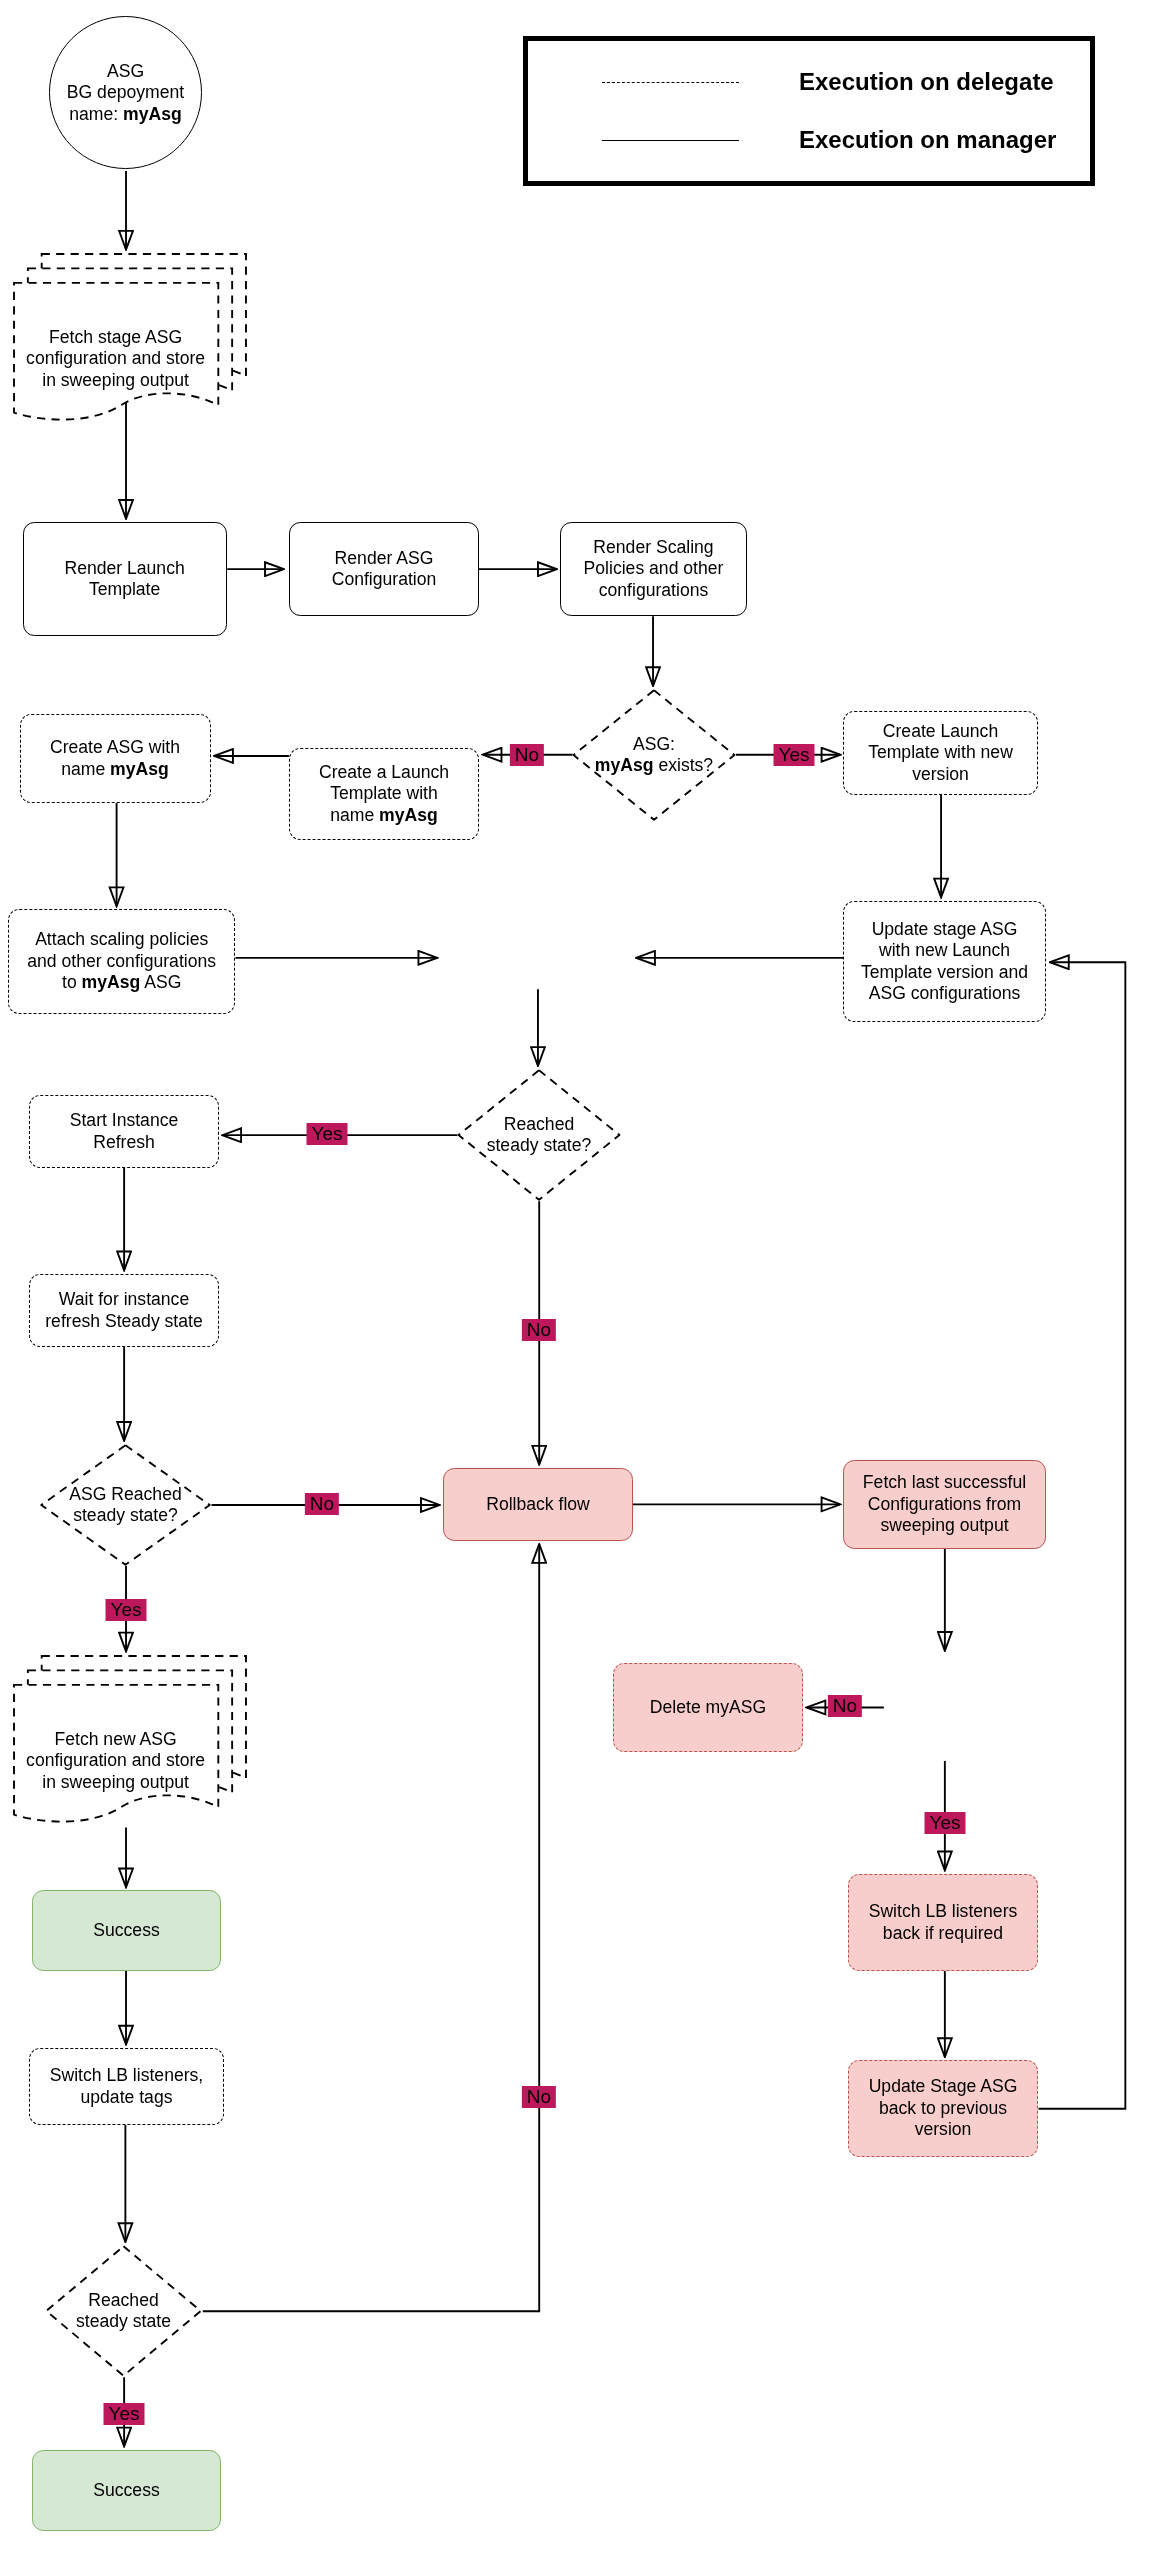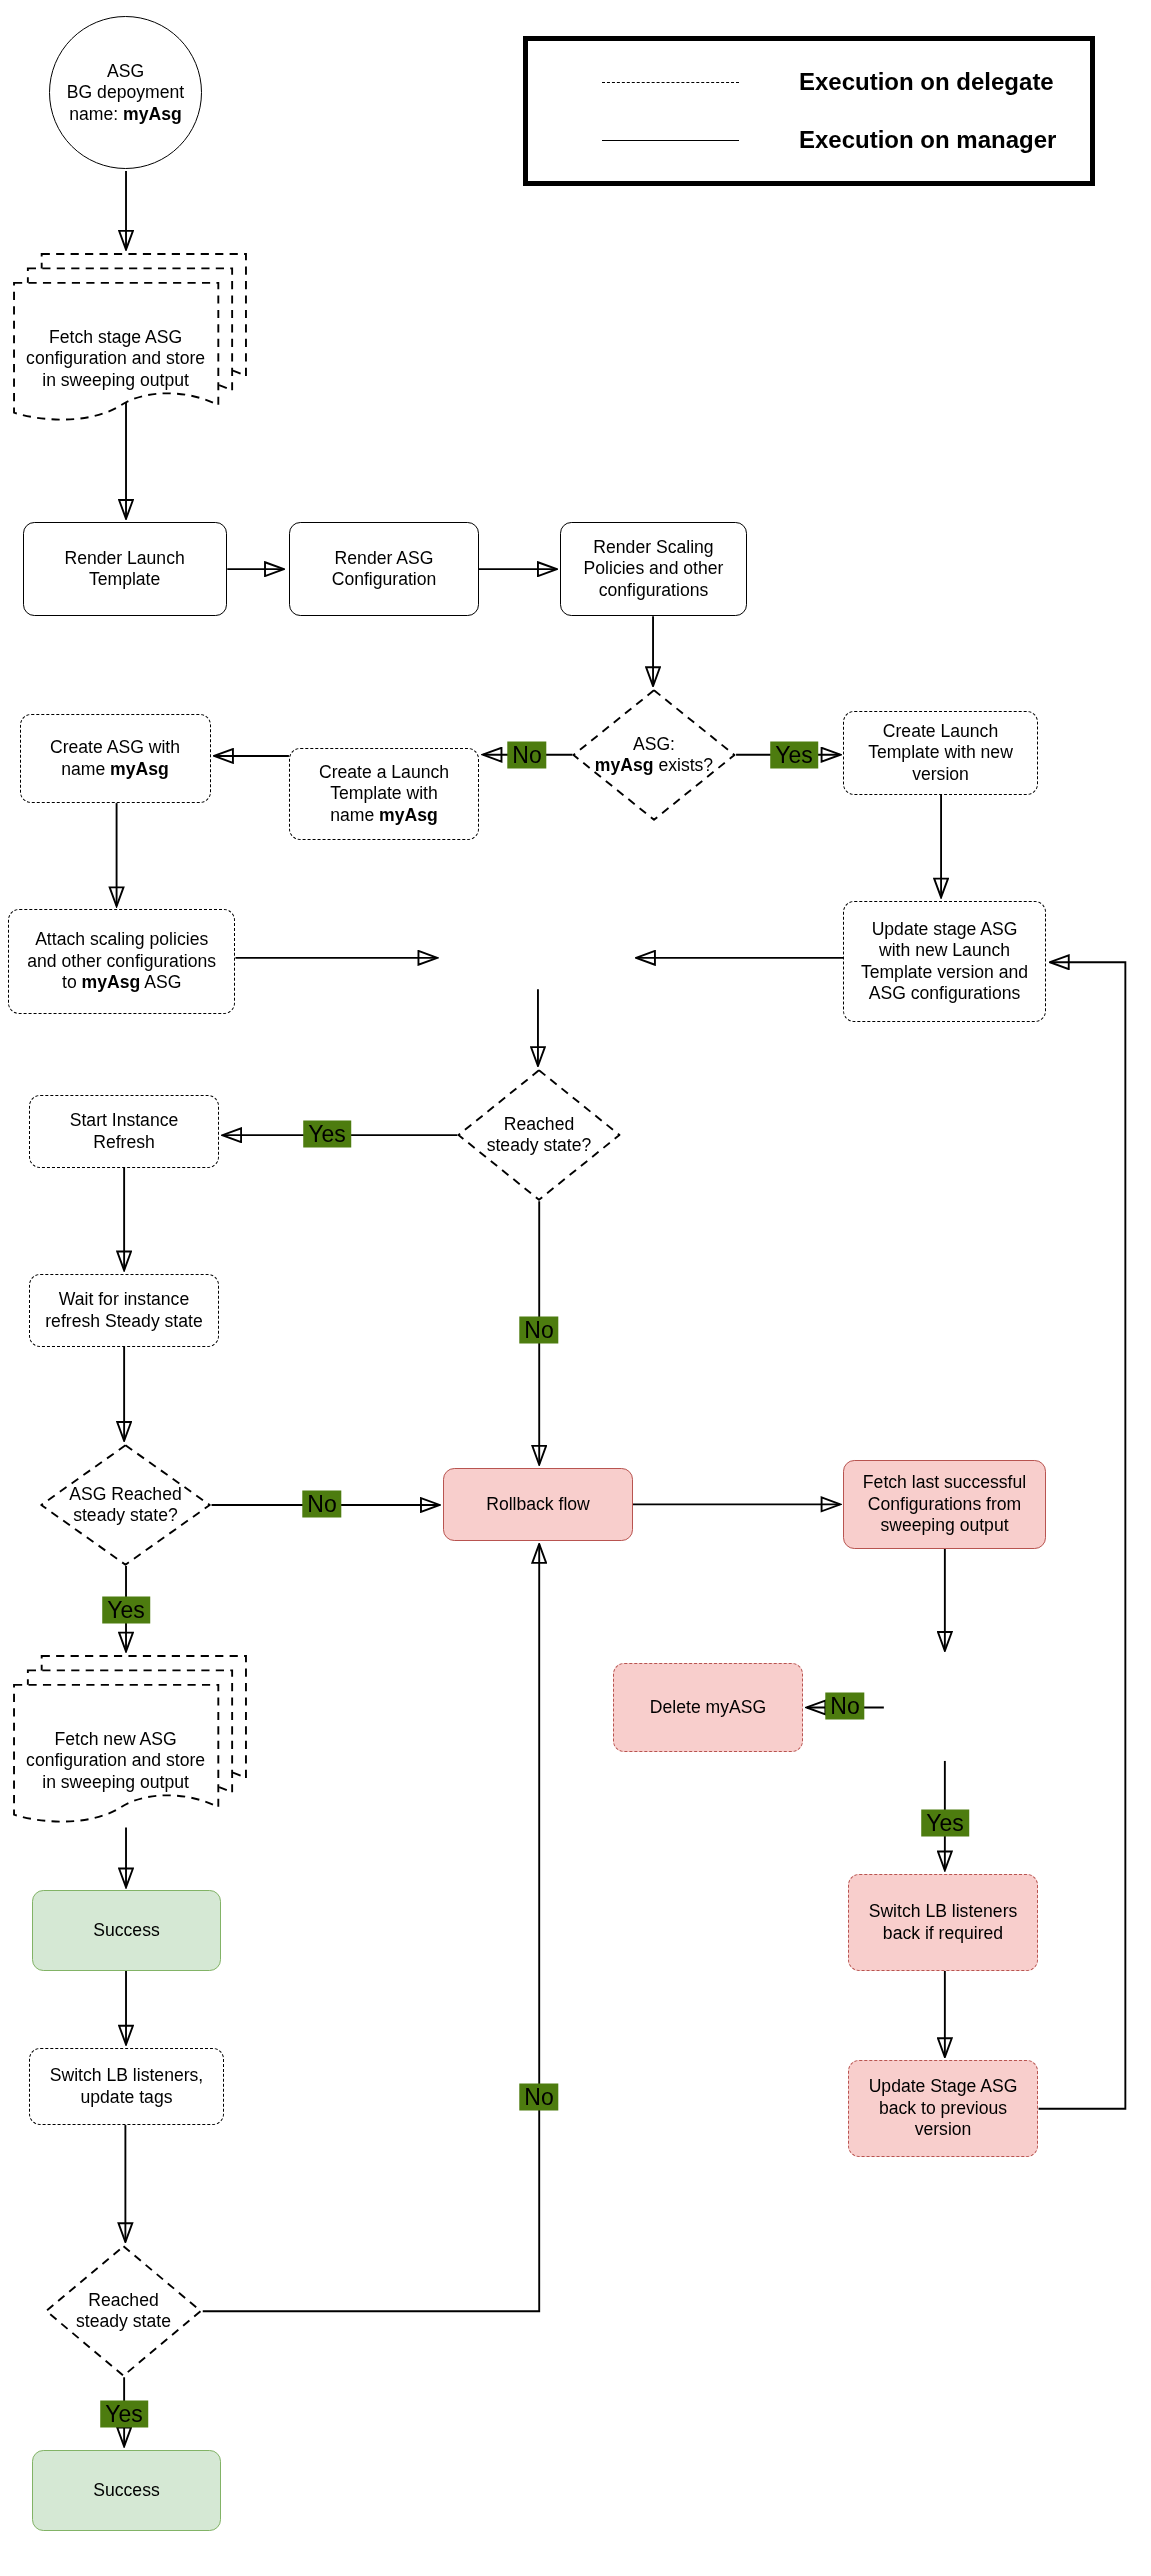--- a/index.html
+++ b/index.html
@@ -19,22 +19,22 @@
   .diamond{background:transparent;border:none;}
   .diamond>svg{position:absolute;left:0;top:0;width:100%;height:100%;overflow:visible;}
   .diamond .txt{position:relative;z-index:1;}
   .docshape{display:block;}
   .docshape>svg{position:absolute;left:0;top:0;width:100%;height:100%;overflow:visible;}
   .docshape .doc-txt{position:absolute;left:0;top:42px;width:206px;height:128px;
         display:flex;align-items:center;justify-content:center;}
   .docpath{fill:#fff;stroke:#000;stroke-width:3;stroke-dasharray:13 10;}
   .dia-dashed{fill:#fff;stroke:#000;stroke-width:3;stroke-dasharray:13 10;stroke-linejoin:round;}
   .dia-pink{fill:#f8cecc;stroke:#b85450;stroke-width:3;stroke-linejoin:round;}
-  .edgelabel{position:absolute;transform:translate(-50%,-50%);background:#4d7c0f;
-        padding:0 5px;font-size:23px;z-index:3;}
+  .edgelabel{position:absolute;transform:translate(-50%,-50%);background:#be185d;
+        padding:0 5px;font-size:19px;z-index:3;}
   .legend{position:absolute;left:523px;top:36px;width:572px;height:150px;border:5px solid #000;
         background:#fff;display:flex;flex-direction:column;justify-content:center;gap:30px;
         padding-left:74px;box-sizing:border-box;z-index:2;}
   .legend-row{display:flex;align-items:center;gap:60px;}
   .sample{width:137px;height:0;border-top:1.9px dashed #000;}
   .sample.solid{border-top-style:solid;}
   .legend-label{font-weight:700;font-size:24px;}
   b{font-weight:700;}
 </style>
 </head>
@@ -101,21 +101,21 @@
     <svg viewBox="0 0 372 280">
       <path class="docpath" transform="translate(44,0)" d="M1.5,1.5 L326.5,1.5 L326.5,196 C280,172 212,170 172,196 C132,222 60,226 1.5,208 Z"></path>
       <path class="docpath" transform="translate(22,23)" d="M1.5,1.5 L326.5,1.5 L326.5,196 C280,172 212,170 172,196 C132,222 60,226 1.5,208 Z"></path>
       <path class="docpath" transform="translate(0,46)" d="M1.5,1.5 L326.5,1.5 L326.5,196 C280,172 212,170 172,196 C132,222 60,226 1.5,208 Z"></path>
     </svg>
     <div class="doc-txt txt">Fetch stage ASG
 configuration and store
 in sweeping output</div>
   </div>
 
-  <div class="node rect" style="left:22.6px;top:522px;width:204px;height:94px;">
+  <div class="node rect" style="left:22.6px;top:522px;width:204px;height:114px;">
     <div class="txt">Render Launch
 Template</div>
   </div>
   <div class="node rect" style="left:289px;top:522px;width:190px;height:94px;">
     <div class="txt">Render ASG
 Configuration</div>
   </div>
   <div class="node rect" style="left:560px;top:522px;width:187px;height:94px;">
     <div class="txt">Render Scaling
 Policies and other

